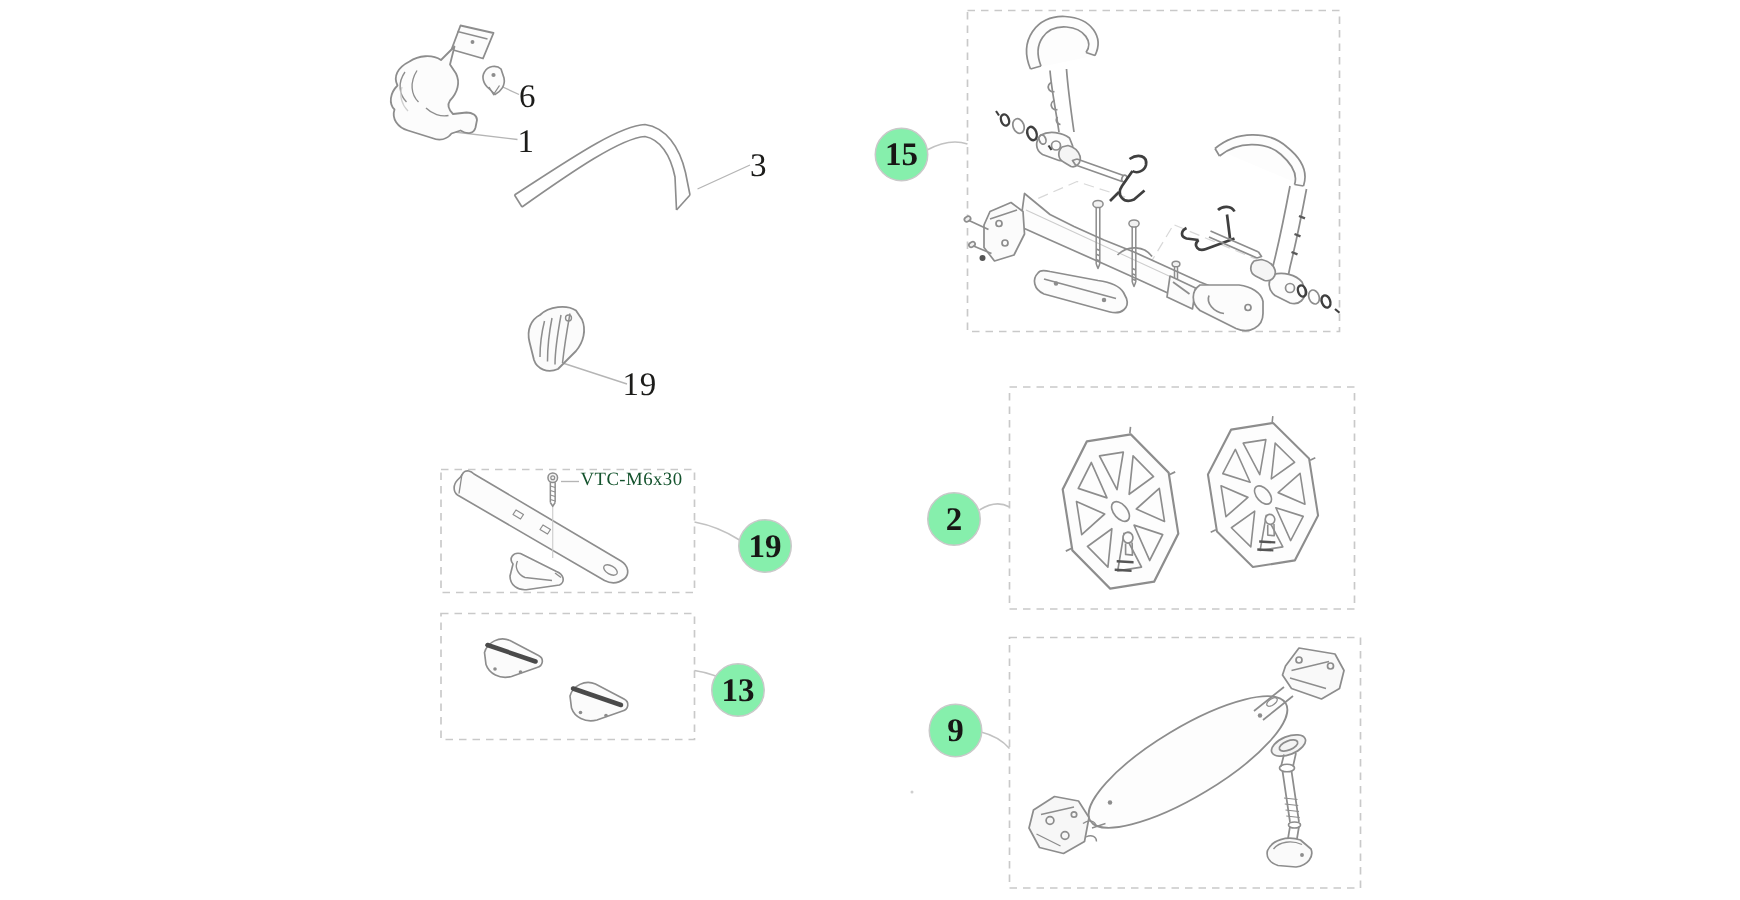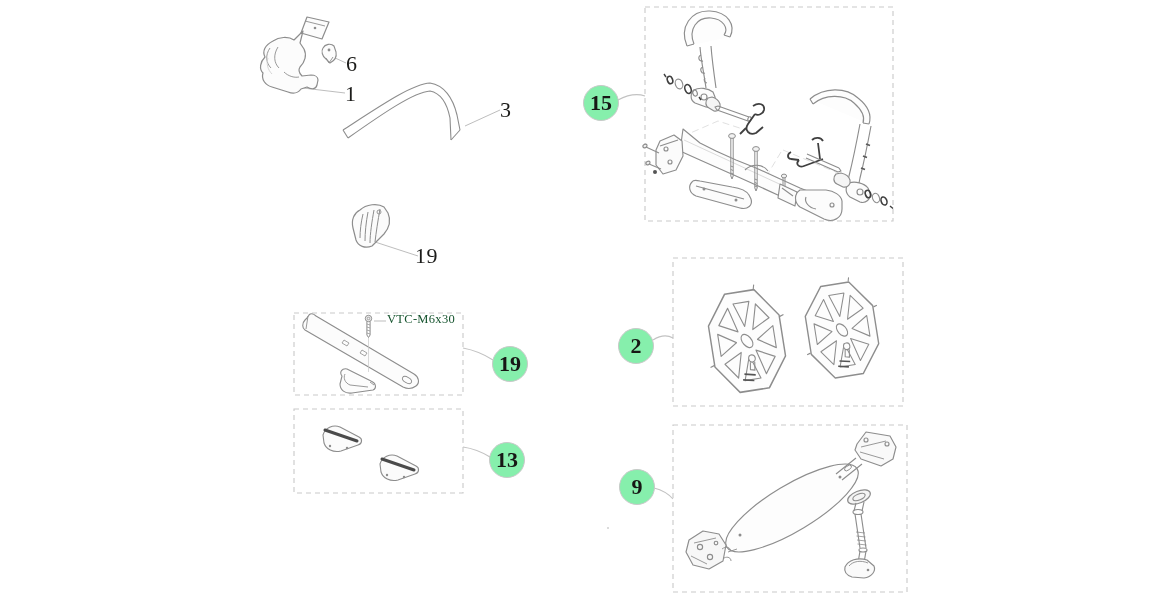--- a/index.html
+++ b/index.html
@@ -277,19 +277,19 @@
   <circle cx="608" cy="528" r="1" fill="#cfcfcf"></circle>
 </svg>
 
 <div class="plabel" style="left:346px;top:53px">6</div>
 <div class="plabel" style="left:345px;top:83px">1</div>
 <div class="plabel" style="left:500px;top:99px">3</div>
 <div class="plabel" style="left:415px;top:245px">19</div>
 
 <div class="callout" style="left:583px;top:85px">15</div>
 <div class="callout" style="left:492px;top:346px">19</div>
-<div class="callout" style="left:489px;top:442px">13</div>
+<div class="callout" style="left:474px;top:442px">13</div>
 <div class="callout" style="left:618px;top:328px">2</div>
 <div class="callout" style="left:619px;top:469px">9</div>
 
 <div class="hw-note">VTC-M6x30</div>
 
 </div>
 
 </body></html>

